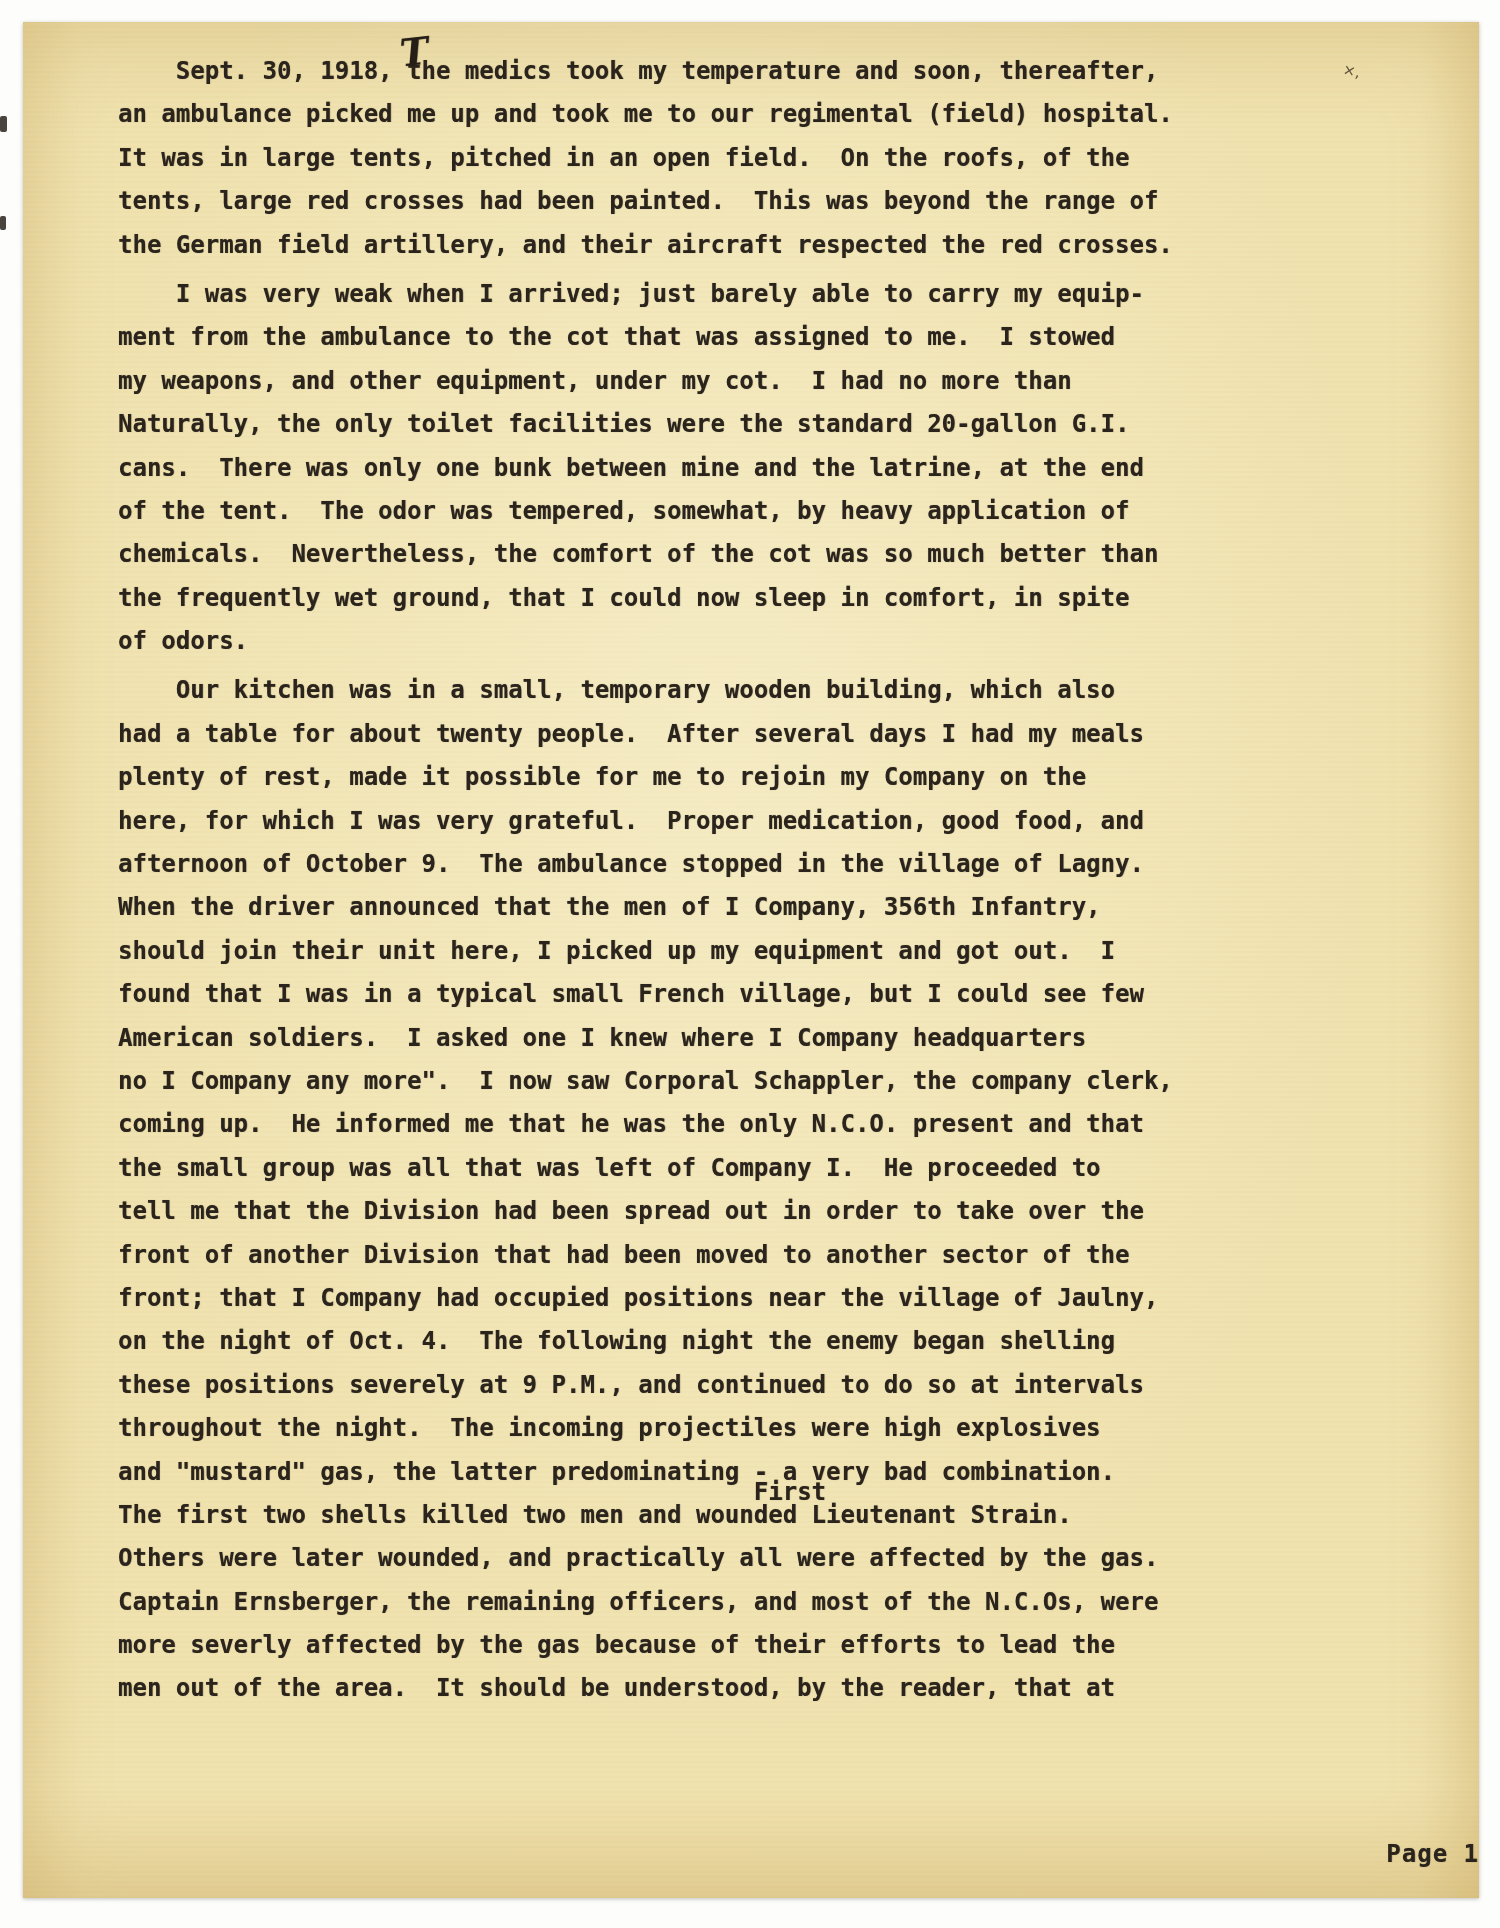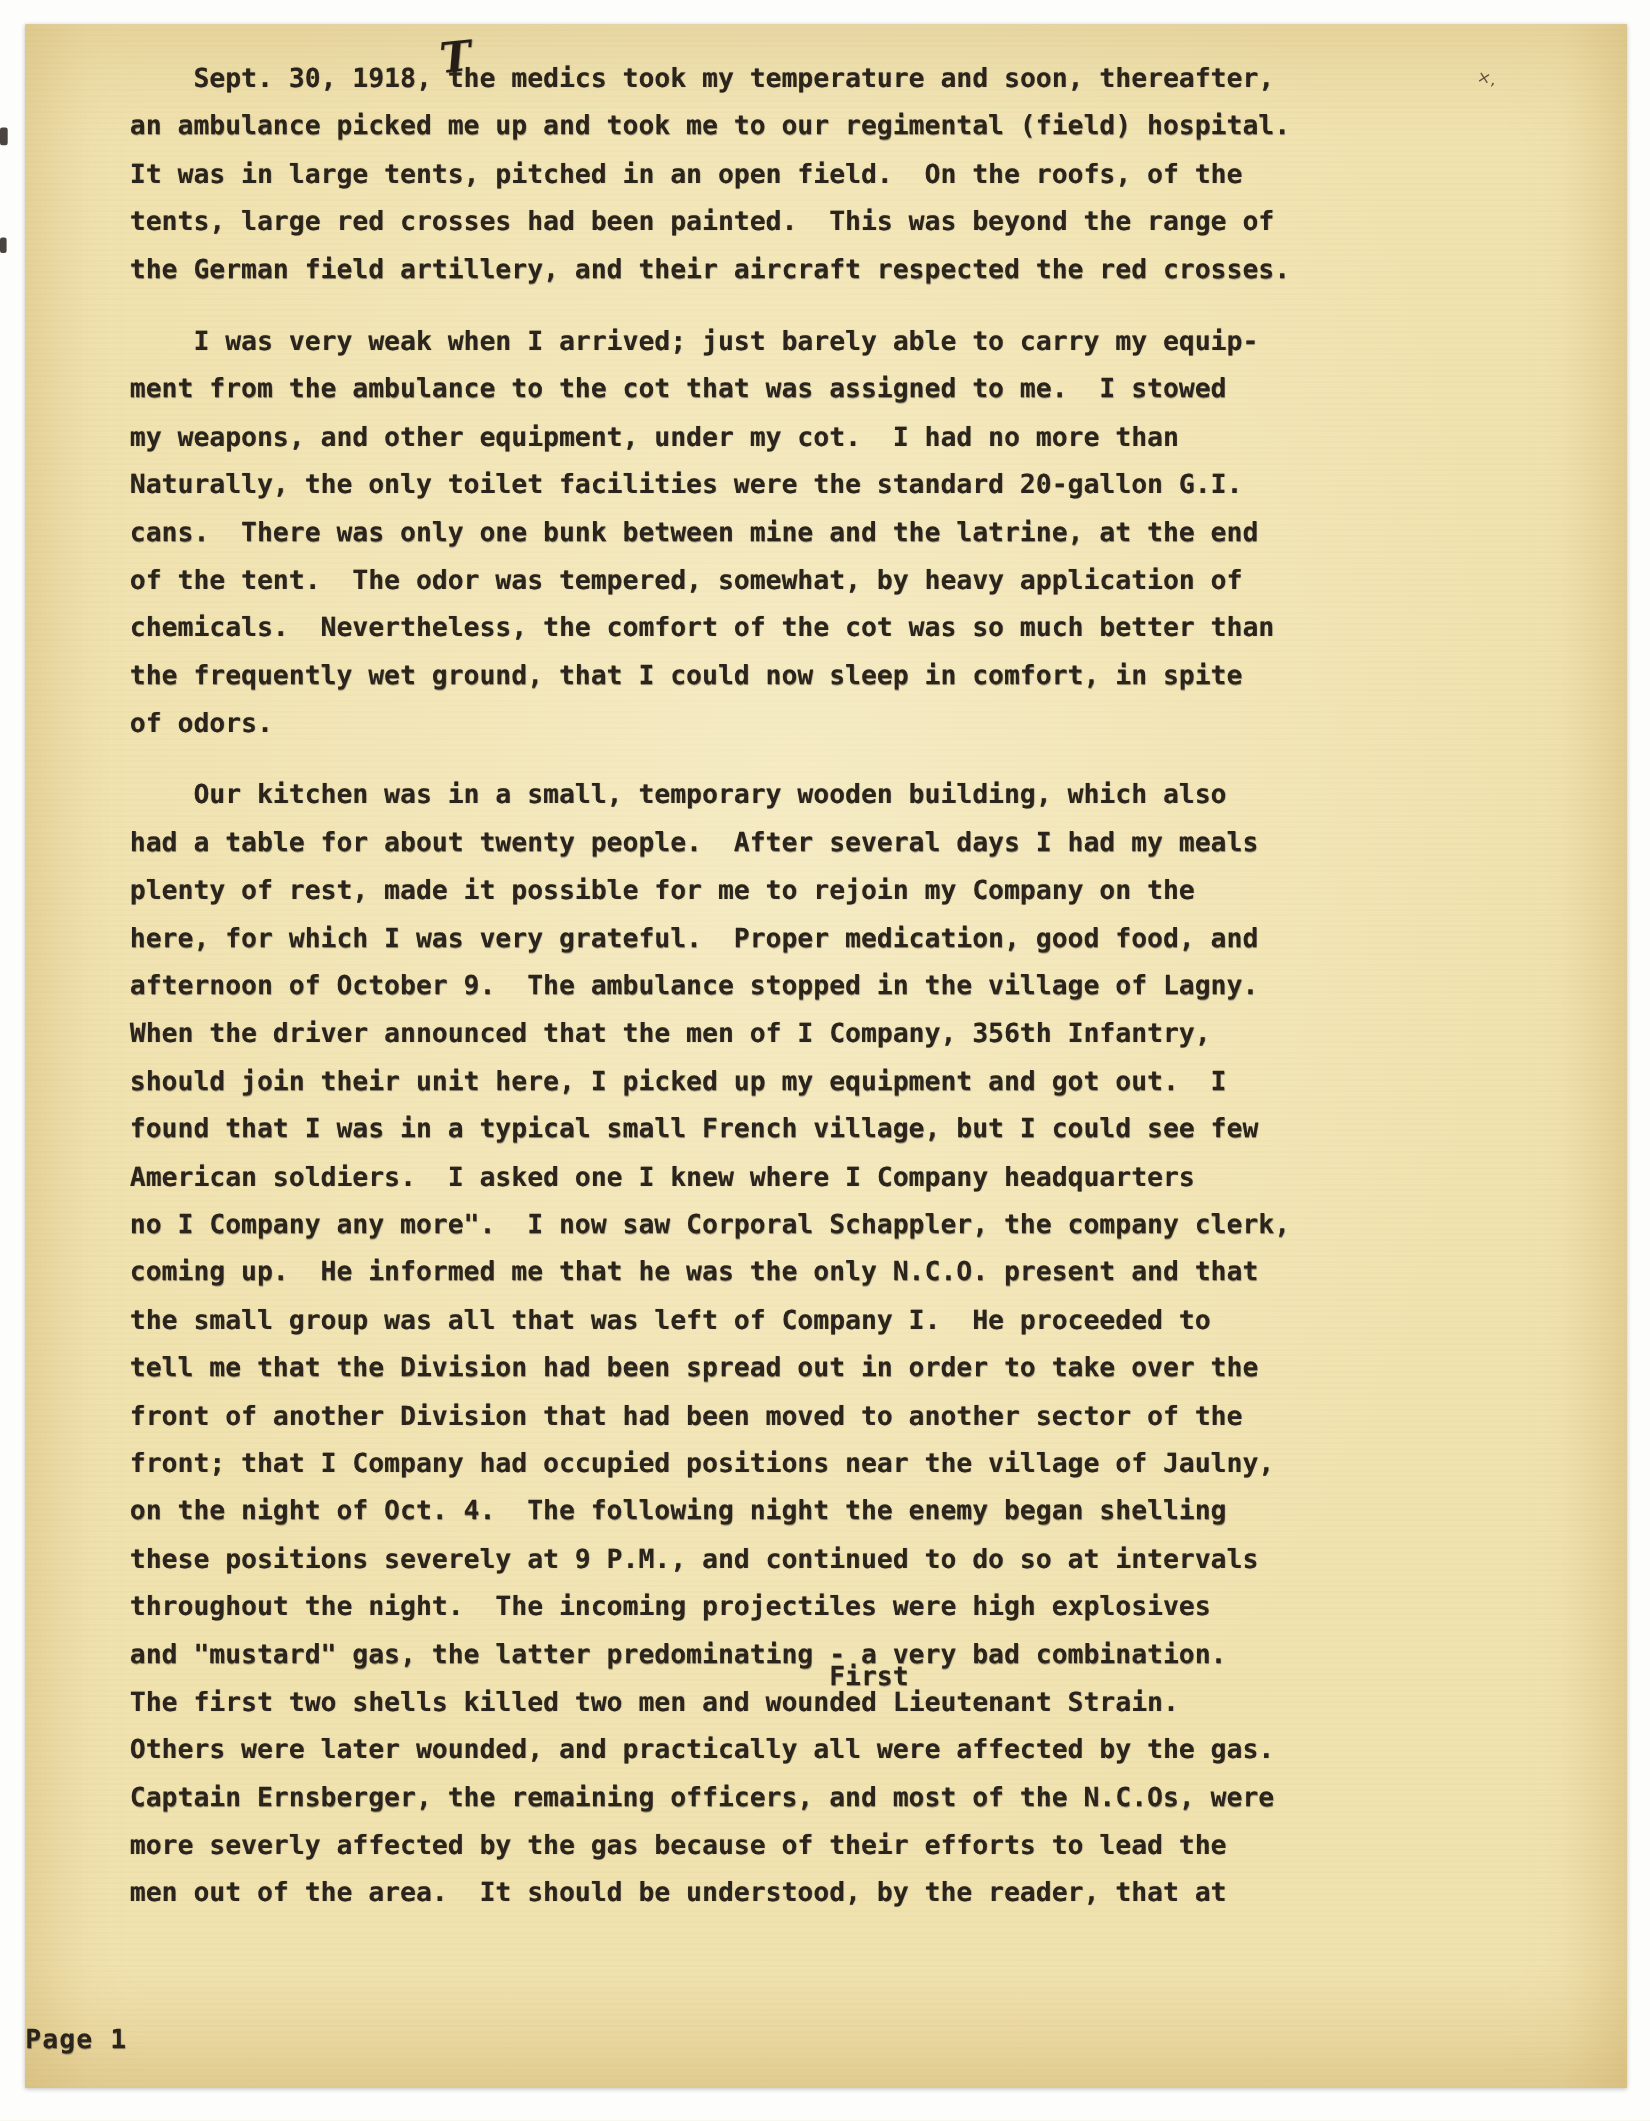--- a/index.html
+++ b/index.html
@@ -32,21 +32,21 @@
     font-weight: bold;
     letter-spacing: 0px;
     text-shadow: 0.4px 0.4px 0.8px rgba(46,40,30,0.55);
   }
   .line {
     height: 43.4px;
     line-height: 43.4px;
     white-space: pre;
   }
   .para-start { padding-left: 4ch; }
-  .para-gap { margin-top: 22px; }
+  .para-gap { margin-top: 6px; }
 
   
   .struck { position: relative; display: inline-block; }
   .struck::after {
     content: "";
     position: absolute;
     left: 46%; top: -7px;
     width: 3px; height: 40px;
     background: #241e17;
     border-radius: 2px;
@@ -76,21 +76,21 @@
     line-height: 1;
     color: #241e17;
     transform: rotate(-6deg);
     text-shadow: 0.5px 0.5px 1px rgba(40,32,22,0.5);
   }
 
   .page-label {
     position: absolute;
     top: 1818px; left: 0;
     width: 100%;
-    text-align: left;
+    text-align: right;
     color: #2b241c;
     font-size: 24px;
     font-weight: bold;
     letter-spacing: 1px;
     text-shadow: 0.4px 0.4px 0.8px rgba(46,40,30,0.55);
   }
 
   .edge-mark {
     position: absolute;
     background: #4a443e;

